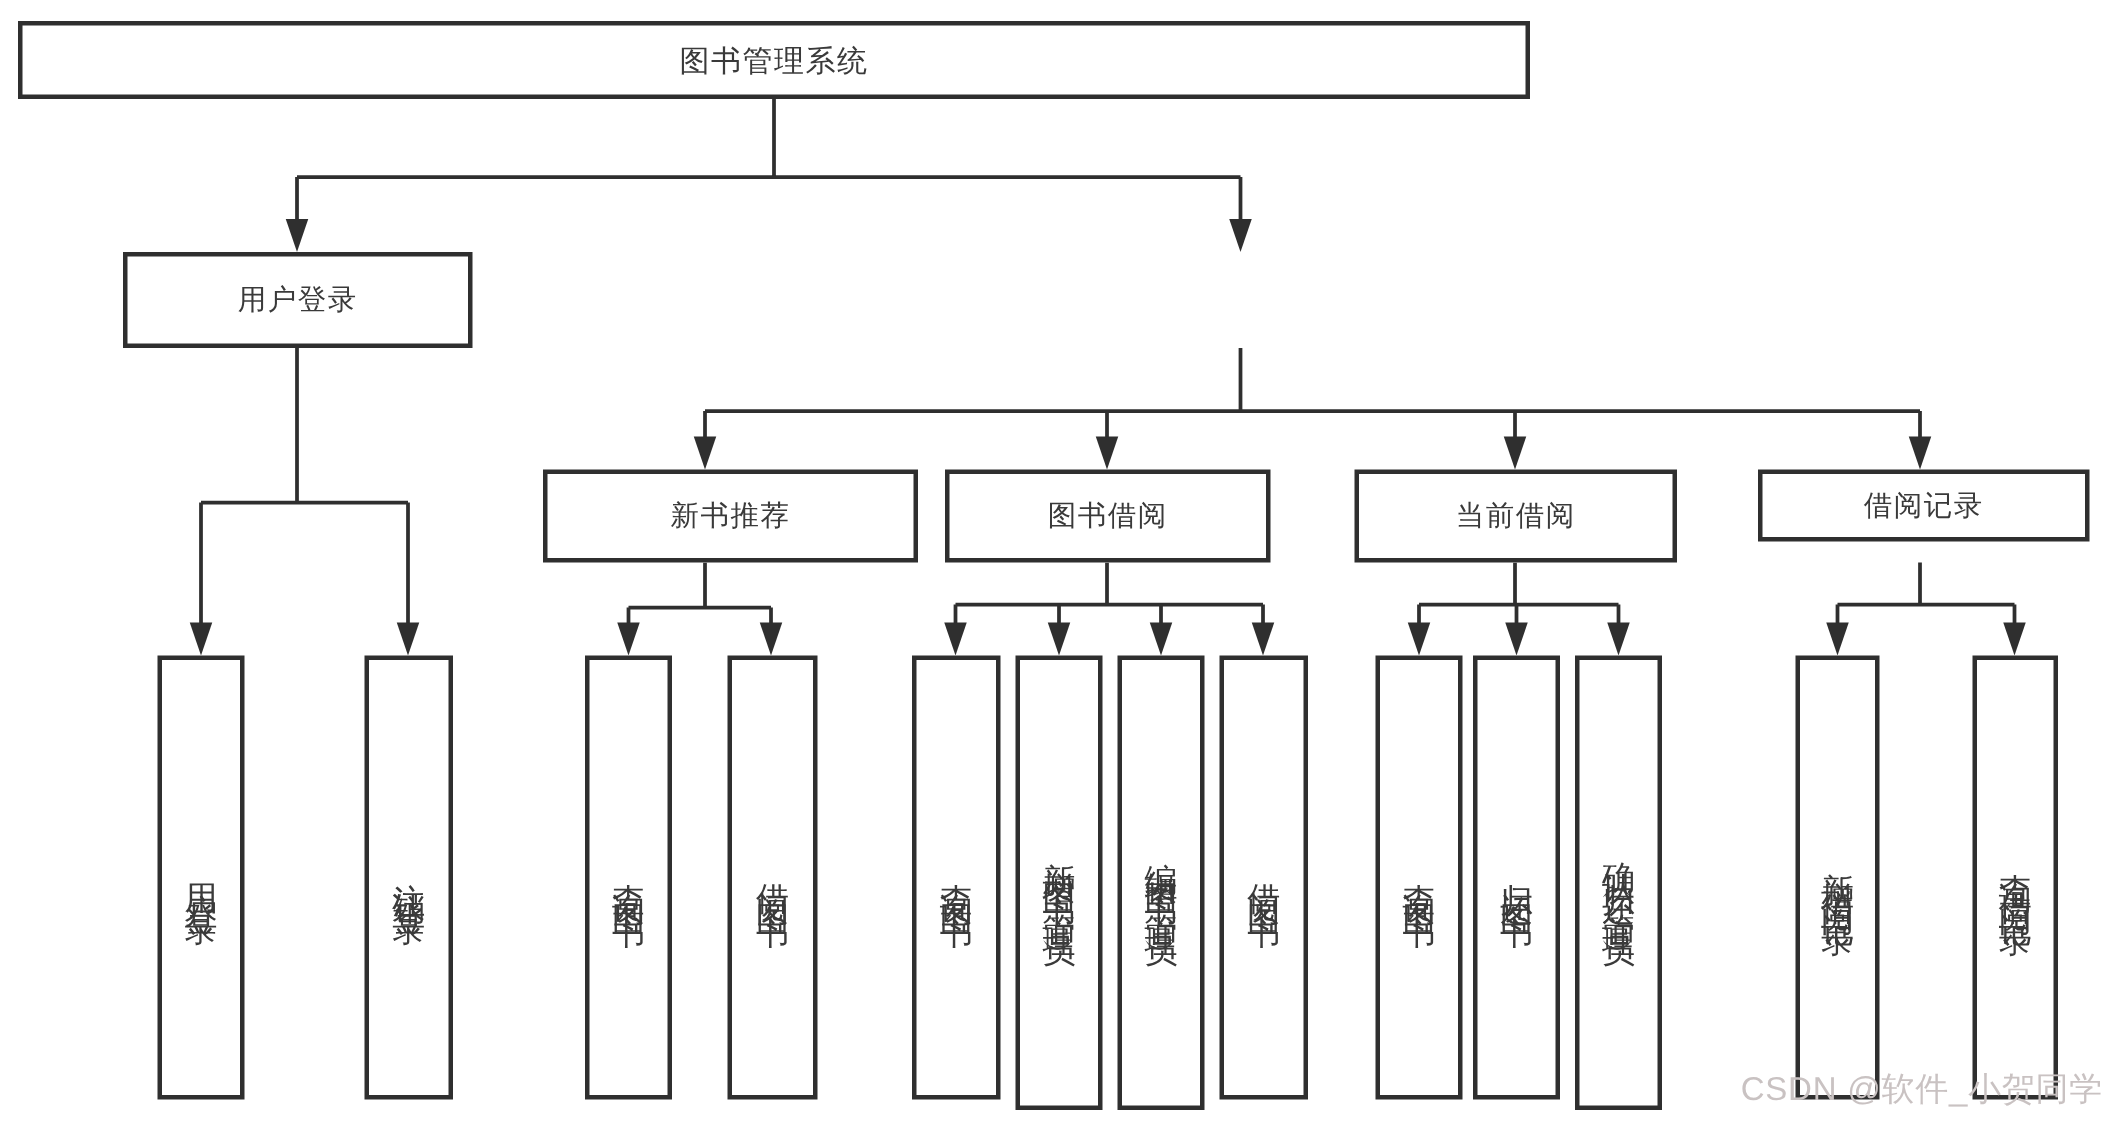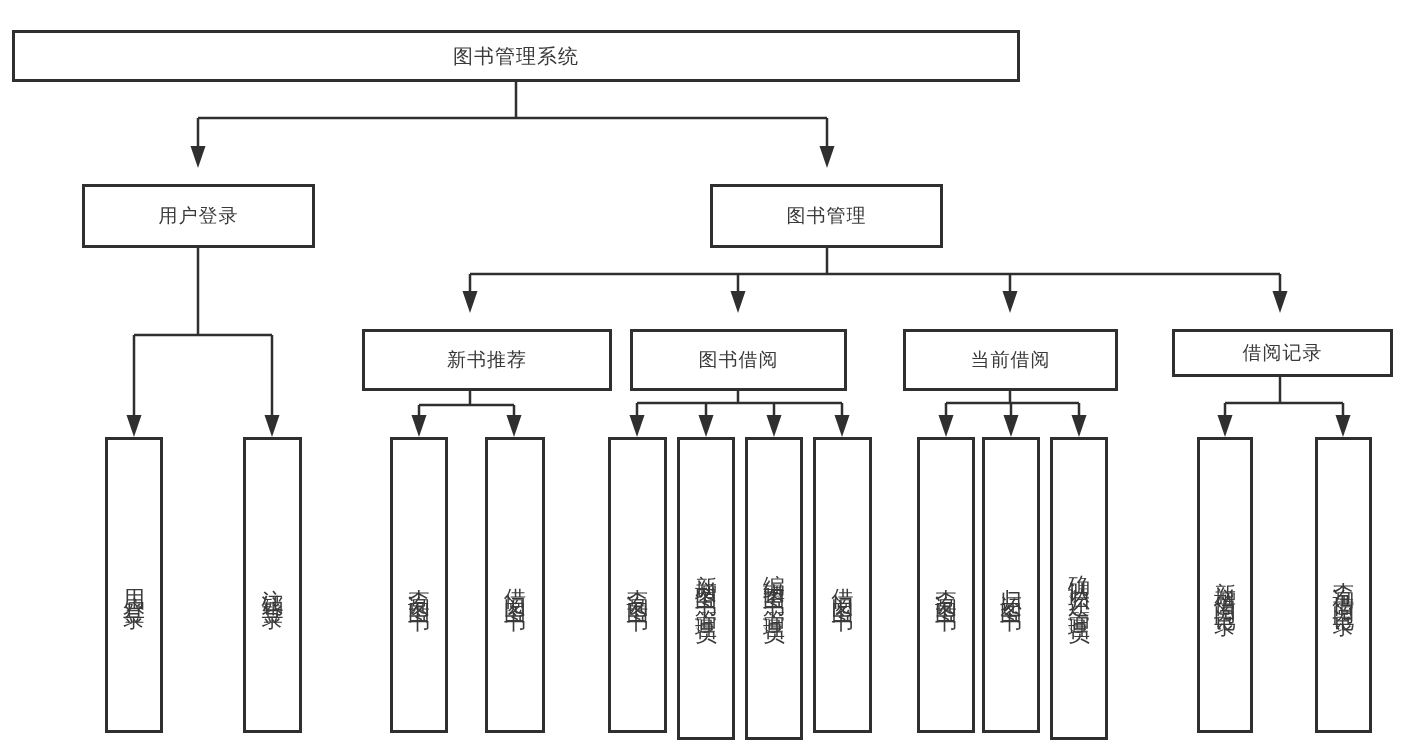--- a/index.html
+++ b/index.html
@@ -22,21 +22,20 @@
     z-index: 2;
     box-sizing: border-box;
     border: 3px solid #2f2f2f;
     background: #ffffff;
     display: flex;
     align-items: center;
     justify-content: center;
     font-size: 19px;
     letter-spacing: 1px;
     color: #3a3a3a;
-    margin-top: 16px;
   }
   .root { font-size: 20px; }
   .vbox {
     position: absolute;
     z-index: 2;
     box-sizing: border-box;
     border: 3px solid #2f2f2f;
     background: #ffffff;
     writing-mode: vertical-rl;
     text-orientation: mixed;
@@ -114,21 +113,20 @@
     <g>
       <path class="cline" d="M1280,375 V403 M1225,403 H1343 M1225,403 V421 M1343,403 V421"></path>
       <polygon class="arrow" points="1225,437 1217.5,415 1232.5,415"></polygon>
       <polygon class="arrow" points="1343,437 1335.5,415 1350.5,415"></polygon>
     </g>
   </svg>
 
   <div class="hbox root" style="left:12px; top:14px; width:1008px; height:52px;">图书管理系统</div>
 
   <div class="hbox" style="left:82px; top:168px; width:233px; height:64px;">用户登录</div>
-  <div class="hbox" style="left:710px; top:168px; width:233px; height:64px;">图书管理</div>
 
   <div class="hbox" style="left:362px; top:313px; width:250px; height:62px;">新书推荐</div>
   <div class="hbox" style="left:630px; top:313px; width:217px; height:62px;">图书借阅</div>
   <div class="hbox" style="left:903px; top:313px; width:215px; height:62px;">当前借阅</div>
   <div class="hbox" style="left:1172px; top:313px; width:221px; height:48px;">借阅记录</div>
 
   <div class="vbox" style="left:105px; width:58px;">用户登录</div>
   <div class="vbox" style="left:243px; width:59px;">注销登录</div>
 
   <div class="vbox" style="left:390px; width:58px;">查询图书</div>
@@ -139,14 +137,15 @@
   <div class="vbox tall" style="left:745px; width:58px;">编辑图书（管理员）</div>
   <div class="vbox" style="left:813px; width:59px;">借阅图书</div>
 
   <div class="vbox" style="left:917px; width:58px;">查询图书</div>
   <div class="vbox" style="left:982px; width:58px;">归还图书</div>
   <div class="vbox tall" style="left:1050px; width:58px;">确认归还（管理员）</div>
 
   <div class="vbox" style="left:1197px; width:56px;">新增借阅记录</div>
   <div class="vbox" style="left:1315px; width:57px;">查询借阅记录</div>
 
+  <div class="watermark">CSDN @软件_小贺同学</div>
 
 </div>
 
 </body></html>

